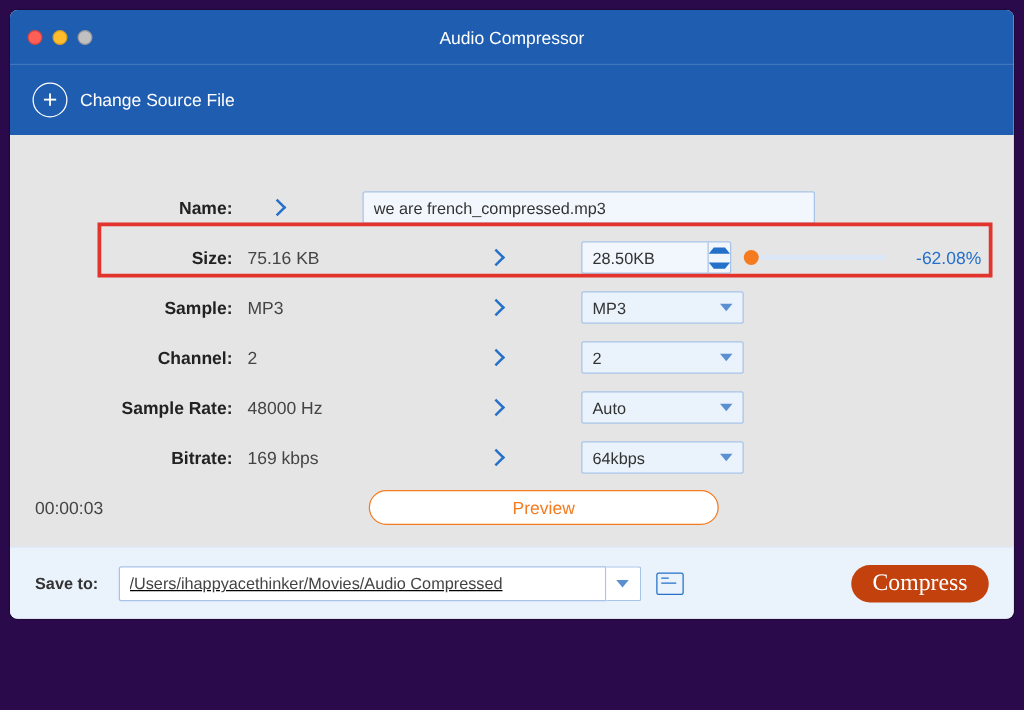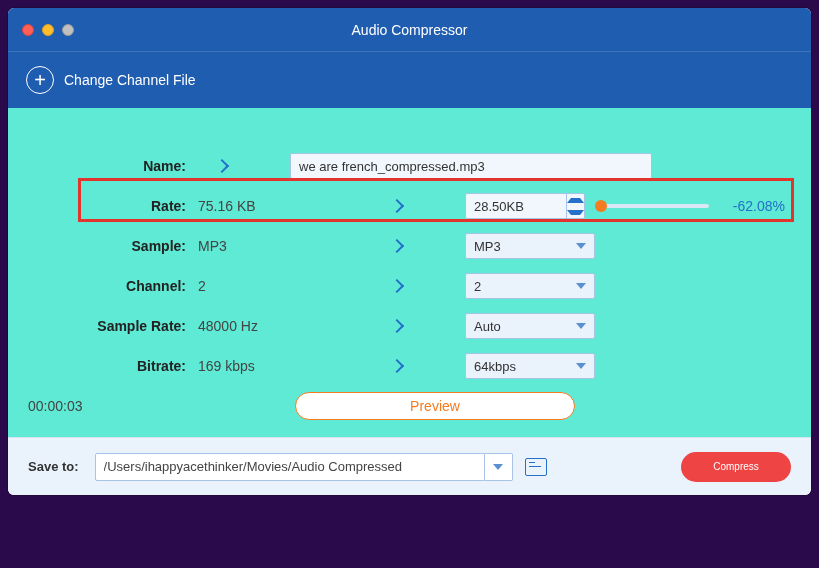--- a/index.html
+++ b/index.html
@@ -8,21 +8,21 @@
   .titlebar { height: 44px; background: #1f5db1; display: flex; align-items: center; position: relative; border-bottom: 1px solid rgba(255,255,255,0.15); }
   .traffic { display: flex; gap: 8px; margin-left: 14px; }
   .dot { width: 12px; height: 12px; border-radius: 50%; }
   .dot.red { background: #ff5f57; border:1px solid #d64640;}
   .dot.yellow { background: #ffbd2e; border:1px solid #d8a025;}
   .dot.green { background: #c0c0c0; border:1px solid #9a9a9a;}
   .title { position: absolute; left:0; right:0; text-align:center; color:#fff; font-size:14px; font-weight:500; }
   .toolbar { height: 56px; background: #1f5db1; display:flex; align-items:center; padding-left:18px; }
   .plus-icon { width:28px; height:28px; border:1.5px solid #fff; border-radius:50%; display:flex; align-items:center; justify-content:center; color:#fff; font-size:20px; line-height:1; margin-right:10px; cursor:pointer; }
   .change-src { color:#fff; font-size:14px; cursor:pointer; }
-  .content { flex:1; padding: 38px 20px 0 20px; position:relative; background:#5eead4; }
+  .content { flex:1; padding: 38px 20px 0 20px; position:relative; background:#e5e5e5; }
   .row { display:flex; align-items:center; height:40px; }
   .label { width: 170px; text-align:right; padding-right:12px; font-size:14px; font-weight:700; color:#222; }
   .orig { width: 175px; font-size:14px; color:#444; }
   .chev-cell { width: 48px; display:flex; justify-content:center; }
   .chev { width:10px; height:10px; border-top:2px solid #2570c9; border-right:2px solid #2570c9; transform:rotate(45deg); }
   .outcol { flex:1; display:flex; align-items:center; gap:10px;padding-left:44px; }
   .textin { width: 362px; height:26px; border:1px solid #a8c3e8; background:#f2f7fd; font-size:13px; color:#333; padding:0 8px; border-radius:2px; }
   .spinwrap { width:120px; height:26px; border:1px solid #a8c3e8; background:#f2f7fd; display:flex; align-items:center; border-radius:2px;justify-content:space-between; }
   .spinwrap .val { flex:1; padding:0 8px; font-size:13px; color:#333; }
   .spinbtns { width:18px; height:100%; border-left:1px solid #a8c3e8; display:flex; flex-direction:column; }
@@ -31,63 +31,63 @@
   .tri-down { width:0; height:0; border-left:4px solid transparent; border-right:4px solid transparent; border-top:5px solid #2570c9; }
   .slider-track { flex:1; height:4px; background:#dbe7f6; border-radius:2px; position:relative; margin-left:6px; margin-right:8px; }
   .slider-thumb { position:absolute; left:0%; top:50%; width:12px; height:12px; background:#f47b20; border-radius:50%; transform:translate(-50%,-50%); cursor:pointer; }
   .pct { color:#2570c9; font-size:14px; min-width:64px; text-align:right; padding-right:6px; }
   .selectbox { width:130px; height:26px; border:1px solid #a8c3e8; background:#eaf2fc; display:flex; align-items:center; padding:0 8px; font-size:13px; color:#333; border-radius:2px; cursor:pointer; justify-content:space-between; }
   .selectbox .caret { width:0;height:0;border-left:5px solid transparent;border-right:5px solid transparent;border-top:6px solid #5a8fd0; }
   .preview-btn { width:280px; height:28px; border:1.5px solid #f47b20; border-radius:14px; display:flex; align-items:center; justify-content:center; color:#f47b20; font-size:14px; background:#fff; cursor:pointer; }
   .highlight-box { position:absolute; border:3px solid #e2332d; pointer-events:none; }
   .footer { height:58px; background:#eaf2fc; border-top:1px solid #d7e3f2; display:flex; align-items:center; padding:4px 20px; gap:12px; }
   .saveto-label { font-size:13px; color:#333; font-weight:600; margin-right:4px; }
-  .path-input-wrap { display:flex; align-items:flex-end; }
+  .path-input-wrap { display:flex; align-items:flex-end;text-decoration:underline; }
   .path-input { width:390px; height:28px; border:1px solid #a8c3e8; background:#fff; font-size:13px; color:#444; padding:0 8px; border-radius:2px 0 0 2px; }
   .path-dd { width:28px; height:28px; border:1px solid #a8c3e8; border-left:none; background:#fff; display:flex; align-items:center; justify-content:center; cursor:pointer; border-radius:0 2px 2px 0;}
   .folder-btn { width:22px; height:18px; border:1.5px solid #2570c9; border-radius:2px; position:relative; cursor:pointer; }
   .folder-btn:before { content:""; position:absolute; left:3px; top:3px; width:6px; height:1.5px; background:#2570c9;}
   .folder-btn:after { content:""; position:absolute; left:3px; top:7px; width:12px; height:1.5px; background:#2570c9;}
-  .compress-btn { margin-left:auto; width:110px; height:30px; background:#ef4444; color:#fff; border:none; border-radius:15px; font-size:10px; cursor:pointer; }
+  .compress-btn { margin-left:auto; width:110px; height:30px; background:#c2410c; color:#fff; border:none; border-radius:15px; font-size:19px; cursor:pointer;font-family:Liberation Serif, serif; }
 </style>
 </head>
 <body>
 
 <div class="window">
 
   <div class="titlebar">
     <div class="traffic">
       <div class="dot red"></div>
       <div class="dot yellow"></div>
       <div class="dot green"></div>
     </div>
     <div class="title">Audio Compressor</div>
   </div>
 
   <div class="toolbar">
     <div class="plus-icon">+</div>
-    <div class="change-src">Change Channel File</div>
+    <div class="change-src">Change Source File</div>
   </div>
 
   <div class="content">
 
     <div class="highlight-box" style="left:70px; top:70px; width:716px; height:44px;"></div>
 
     <div class="row">
       <div class="label">Name:</div>
       <div class="chev-cell">
           <div class="chev"></div>
         </div>
       <div class="outcol">
         <input class="textin" value="we are french_compressed.mp3" style="">
       </div>
     </div>
 
     <div class="row">
-      <div class="label">Rate:</div>
+      <div class="label">Size:</div>
       <div class="orig">75.16 KB</div>
       <div class="chev-cell">
           <div class="chev"></div>
         </div>
       <div class="outcol">
         <div class="spinwrap">
           <div class="val">28.50KB</div>
           <div class="spinbtns">
             <div>
                 <div class="tri-up"></div>

